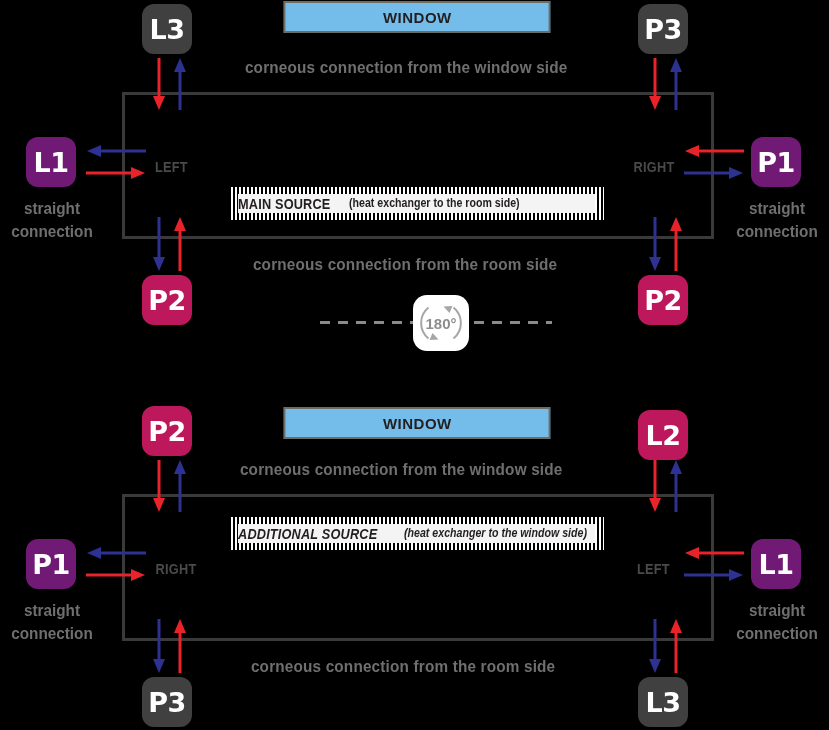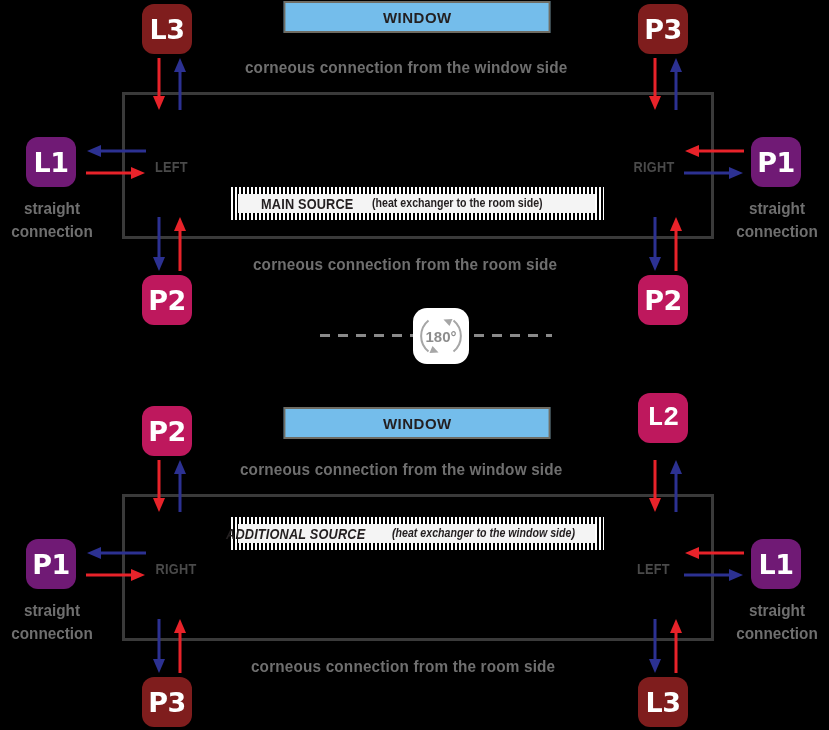--- a/index.html
+++ b/index.html
@@ -34,21 +34,21 @@
     color: #ffffff;
     font-family: "DejaVu Sans", sans-serif;
     font-size: 27px;
     font-weight: bold;
     letter-spacing: -0.5px;
     line-height: 1;
     box-sizing: border-box;
     user-select: none;
   }
   .chip.green  { background: #701a75; }
-  .chip.orange { background: #7f1d1d; }
+  .chip.orange { background: #404040; }
   .chip.teal   { background: #be185d; }
 
   
   .window-bar {
     position: absolute;
     height: 32px;
     background: #74bdeb;
     border: 2px solid #6f6c63;
     box-sizing: border-box;
     display: flex;
@@ -87,21 +87,20 @@
     display: flex;
     align-items: center;
     justify-content: center;
   }
   .source-inner {
     background: #f4f4f4;
     width: 100%;
     height: 100%;
     display: flex;
     align-items: center;
-    justify-content: center;
     color: #231f20;
     white-space: nowrap;
     font-family: "Liberation Sans Narrow", "Liberation Sans", sans-serif;
     line-height: 1;
   }
   .source-inner .big {
     font-size: 15px;
     font-weight: bold;
     letter-spacing: 0.2px;
     transform: scaleX(0.85);
@@ -299,21 +298,21 @@
         <line x1="9" y1="2" x2="9" y2="46" stroke="#2c3192" stroke-width="3"></line>
         <polygon points="9,56 3,42 15,42" fill="#2c3192"></polygon>
       </g>
       <g>
         <line x1="30" y1="56" x2="30" y2="12" stroke="#e8232a" stroke-width="3"></line>
         <polygon points="30,2 24,16 36,16" fill="#e8232a"></polygon>
       </g>
     </svg>
   </div>
 
-  <div class="rot-wrap" style="left:0;top:302px;width:767px;height:62px;">
+  <div class="rot-wrap" style="left:0;top:289px;width:767px;height:62px;">
     <div class="dash-line" style="left:320px;top:32px;width:95px;"></div>
     <div class="dash-line" style="left:474px;top:32px;width:78px;"></div>
     <div class="rot-badge" style="left:413px;top:6px;">
       <svg width="56" height="56" viewBox="0 0 56 56" style="position:absolute;left:0;top:0;">
         <path d="M 40.5 12.5 A 20 20 0 0 1 40.5 43.5" fill="none" stroke="#a6a6a6" stroke-width="2"></path>
         <path d="M 15.5 43.5 A 20 20 0 0 1 15.5 12.5" fill="none" stroke="#a6a6a6" stroke-width="2"></path>
         <polygon points="39.5,11.0 30.5,11.5 36.5,18.0" fill="#a6a6a6"></polygon>
         <polygon points="16.5,45.0 25.5,44.5 19.5,38.0" fill="#a6a6a6"></polygon>
       </svg>
       <span class="num">180°</span>
@@ -337,21 +336,21 @@
 
     <div class="caption center" style="left:222px;top:95px;">corneous connection from the window side</div>
     <div class="caption center" style="left:234px;top:292px;">corneous connection from the room side</div>
 
     <div class="side-label" style="left:152px;top:195px;">RIGHT</div>
     <div class="side-label" style="left:634px;top:195px;">LEFT</div>
 
     <div class="chip teal" style="left:142px;top:41px;">
       <span>P2</span>
     </div>
-    <div class="chip teal" style="left:638px;top:28px;font-family:Liberation Mono, monospace;">
+    <div class="chip teal" style="left:638px;top:45px;">
       <span>L2</span>
     </div>
     <div class="chip green" style="left:26px;top:174px;">
       <span>P1</span>
     </div>
     <div class="chip green" style="left:751px;top:174px;">
       <span>L1</span>
     </div>
     <div class="chip orange" style="left:142px;top:312px;">
       <span>P3</span>

